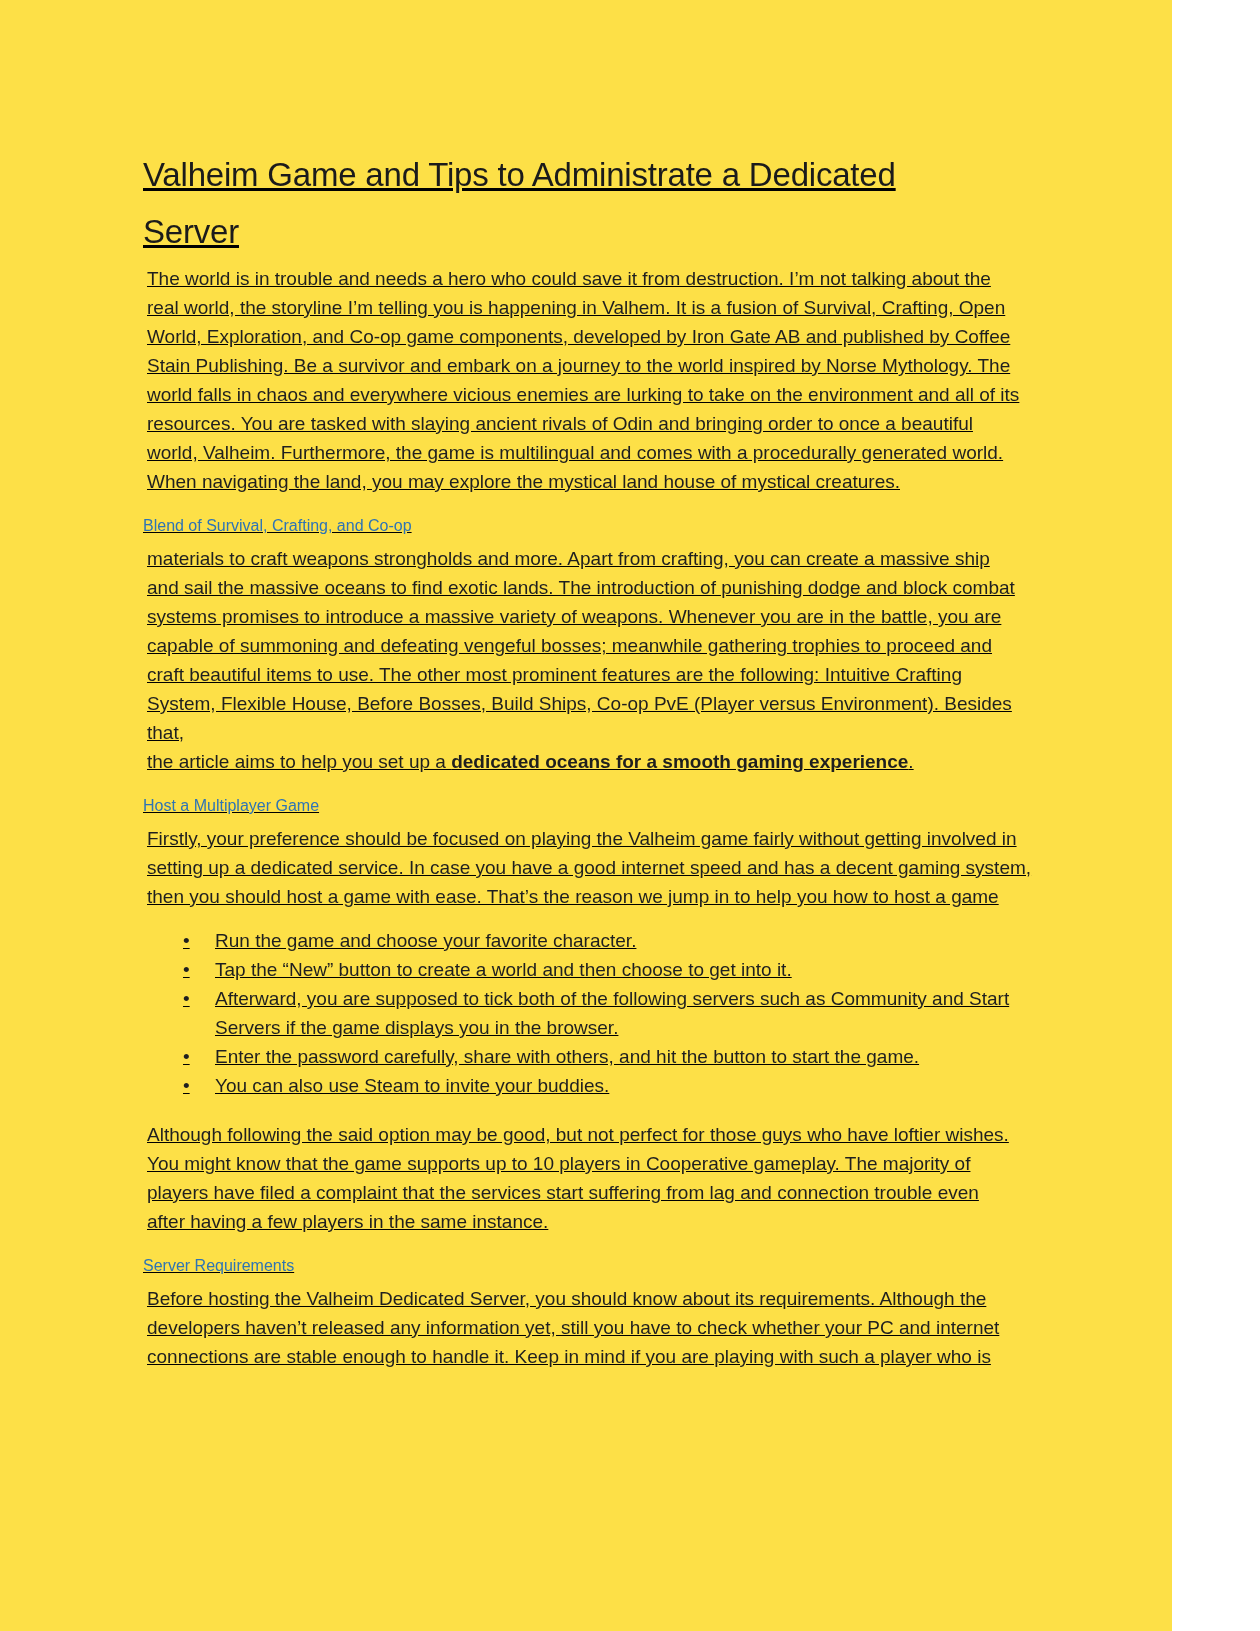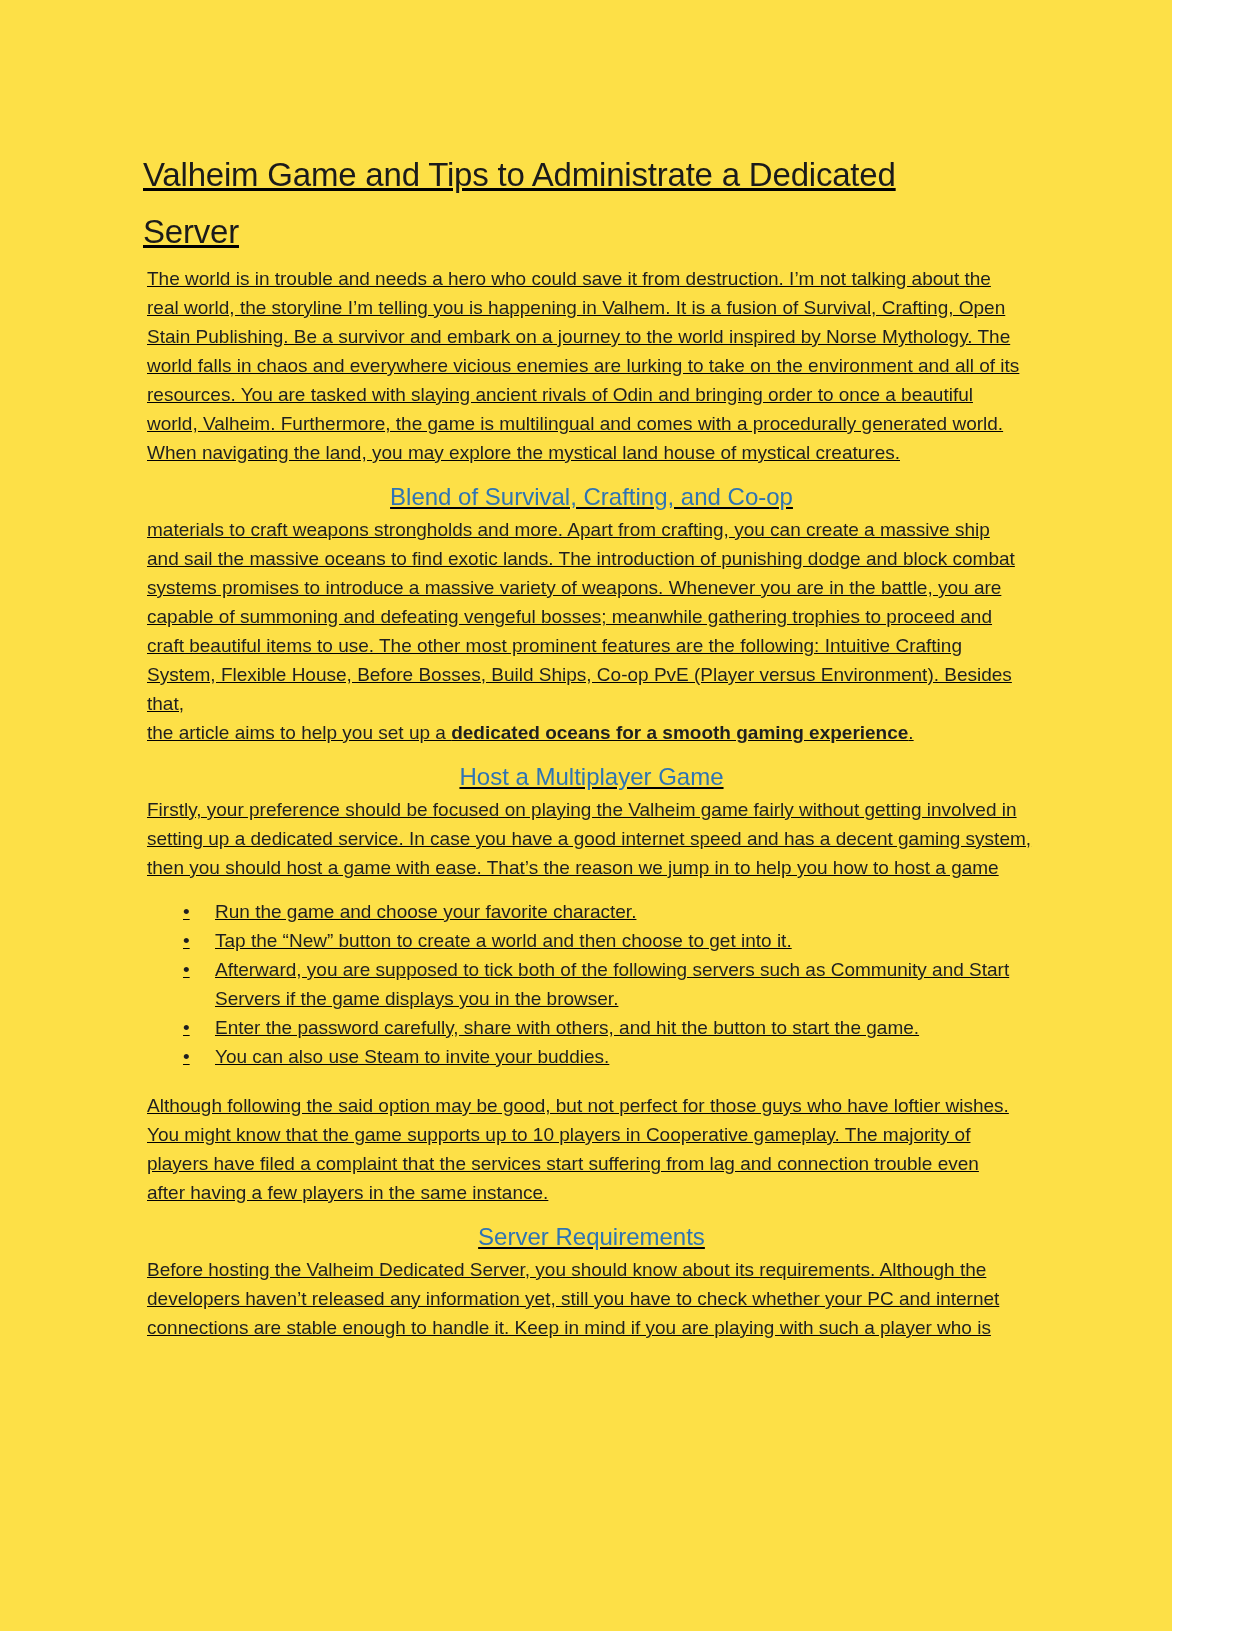--- a/index.html
+++ b/index.html
@@ -22,26 +22,25 @@
     letter-spacing: -0.2px;
   }
   .body-par {
     font-size: 19px;
     line-height: 29px;
     color: #1f1f1f;
     margin: 0 0 15px 4px;
   }
   .body-par .ln { min-height: 29px; }
   .doc-heading {
-    font-size: 24px;
+    font-size: 16px;
     line-height: 30px;
     font-weight: 400;
     color: #2E74B5;
     margin: 6px 0 3px 0;
-    text-align: center;
   }
   .bullet-list {
     font-size: 19px;
     line-height: 29px;
     color: #1f1f1f;
     margin: 12px 0 20px 0;
   }
   .bullet-row { display: flex; padding-left: 40px; }
   .bullet-row .marker { flex: none; width: 32px; }
   .bullet-text { flex: 1; }
@@ -53,20 +52,21 @@
 <div class="page">
 
   <h1 class="doc-title">
     <div class="ln">Valheim Game and Tips to Administrate a Dedicated</div>
     <div class="ln">Server</div>
   </h1>
 
   <div class="body-par">
     <div class="ln">The world is in trouble and needs a hero who could save it from destruction. I’m not talking about the</div>
     <div class="ln">real world, the storyline I’m telling you is happening in Valhem. It is a fusion of Survival, Crafting, Open</div>
+    <div class="ln">World, Exploration, and Co-op game components, developed by Iron Gate AB and published by Coffee</div>
     <div class="ln">Stain Publishing. Be a survivor and embark on a journey to the world inspired by Norse Mythology. The</div>
     <div class="ln">world falls in chaos and everywhere vicious enemies are lurking to take on the environment and all of its</div>
     <div class="ln">resources. You are tasked with slaying ancient rivals of Odin and bringing order to once a beautiful</div>
     <div class="ln">world, Valheim. Furthermore, the game is multilingual and comes with a procedurally generated world.</div>
     <div class="ln">When navigating the land, you may explore the mystical land house of mystical creatures.</div>
   </div>
 
   <h2 class="doc-heading">Blend of Survival, Crafting, and Co-op</h2>
 
   <div class="body-par">

